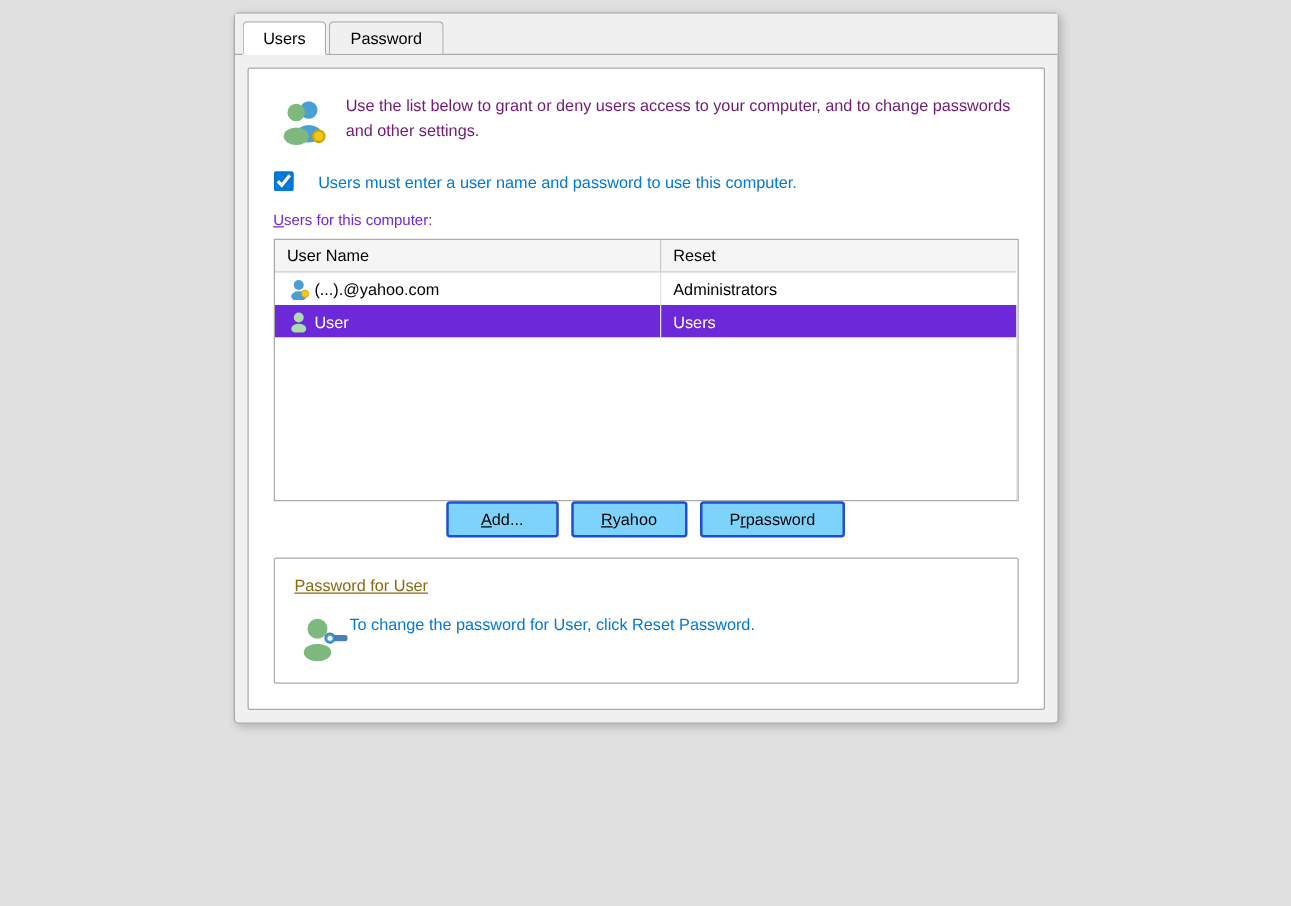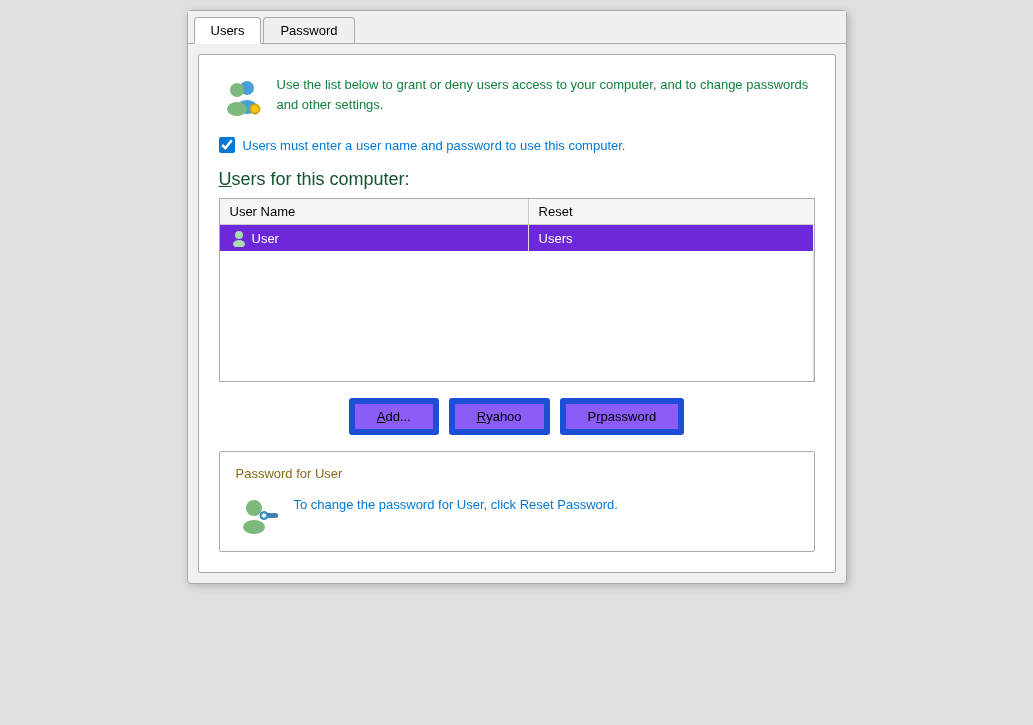--- a/index.html
+++ b/index.html
@@ -59,47 +59,46 @@
       margin-bottom: 18px;
     }
     .users-icon {
       width: 44px;
       height: 44px;
       flex-shrink: 0;
       position: relative;
     }
     .info-text {
       font-size: 13px;
-      color: #15803d;
+      color: #701a75;
       line-height: 1.5;
     }
     .checkbox-row {
       display: flex;
       align-items: center;
-      gap: 8px;
+      gap: 20px;
       margin-bottom: 16px;
     }
     .checkbox-row input[type=checkbox] {
       width: 16px;
       height: 16px;
       accent-color: #0078d7;
     }
     .checkbox-label {
       color: #0078d7;
       font-size: 13px;
     }
     .section-label {
-      font-size: 18px;
+      font-size: 12px;
       margin-bottom: 8px;
-      color: #14532d;
+      color: #6d28d9;
     }
     .section-label u { text-decoration: underline; }
     .users-table-wrap {
       border: 1px solid #aaa;
-      margin-bottom: 16px;
     }
     .users-table {
       width: 100%;
       border-collapse: collapse;
     }
     .users-table th {
       background: #f5f5f5;
       border-bottom: 1px solid #ccc;
       text-align: left;
       padding: 5px 10px;
@@ -146,42 +145,43 @@
     }
     .buttons-row {
       display: flex;
       justify-content: center;
       gap: 10px;
       margin-bottom: 16px;
     }
     .btn {
       padding: 5px 22px;
       font-size: 13px;
-      border: 6px solid #1d4ed8;
-      background: #8b5cf6;
+      border: 2px solid #1d4ed8;
+      background: #7dd3fc;
       border-radius: 3px;
       cursor: pointer;
       min-width: 90px;
     }
     .btn u { text-decoration: underline; }
     .password-section {
       border: 1px solid #aaa;
       border-radius: 2px;
       padding: 14px 16px;
     }
     .password-title {
       font-size: 13px;
       color: #8B6914;
       margin-bottom: 12px;
       font-weight: normal;
+      text-decoration: underline;
     }
     .password-inner {
       display: flex;
       align-items: flex-start;
-      gap: 14px;
+      gap: 0;
     }
     .password-text {
       color: #0078d7;
       font-size: 13px;
       flex: 1;
       padding-top: 4px;
     }
     .reset-btn-row {
       display: flex;
       justify-content: flex-end;
@@ -233,20 +233,35 @@
 
     <div class="users-table-wrap">
       <table class="users-table">
         <thead>
           <tr>
             <th>User Name</th>
             <th>Reset</th>
           </tr>
         </thead>
         <tbody>
+          <tr class="normal">
+            <td>
+              <div class="user-icon-cell">
+                <span class="user-icon-small">
+                  <svg viewBox="0 0 18 18" xmlns="http://www.w3.org/2000/svg">
+                    <circle cx="9" cy="6" r="4" fill="#4a9fd4"></circle>
+                    <ellipse cx="9" cy="15" rx="6" ry="4" fill="#4a9fd4"></ellipse>
+                    <circle cx="14" cy="13" r="3" fill="#f5c518" stroke="#c89000" stroke-width="0.5"></circle>
+                  </svg>
+                </span>
+                <span>(...).@yahoo.com</span>
+              </div>
+            </td>
+            <td>Administrators</td>
+          </tr>
           <tr class="selected">
             <td>
               <div class="user-icon-cell">
                 <span class="user-icon-small">
                   <svg viewBox="0 0 18 18" xmlns="http://www.w3.org/2000/svg">
                     <circle cx="9" cy="6" r="4" fill="#aaddaa"></circle>
                     <ellipse cx="9" cy="15" rx="6" ry="4" fill="#aaddaa"></ellipse>
                   </svg>
                 </span>
                 <span>User</span>

